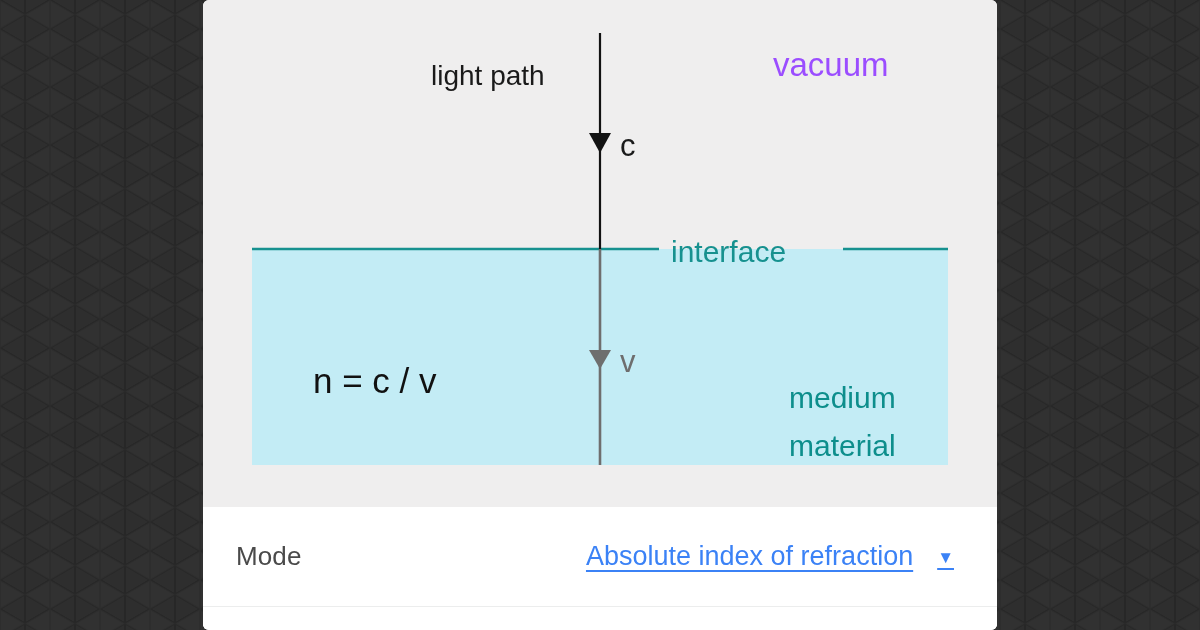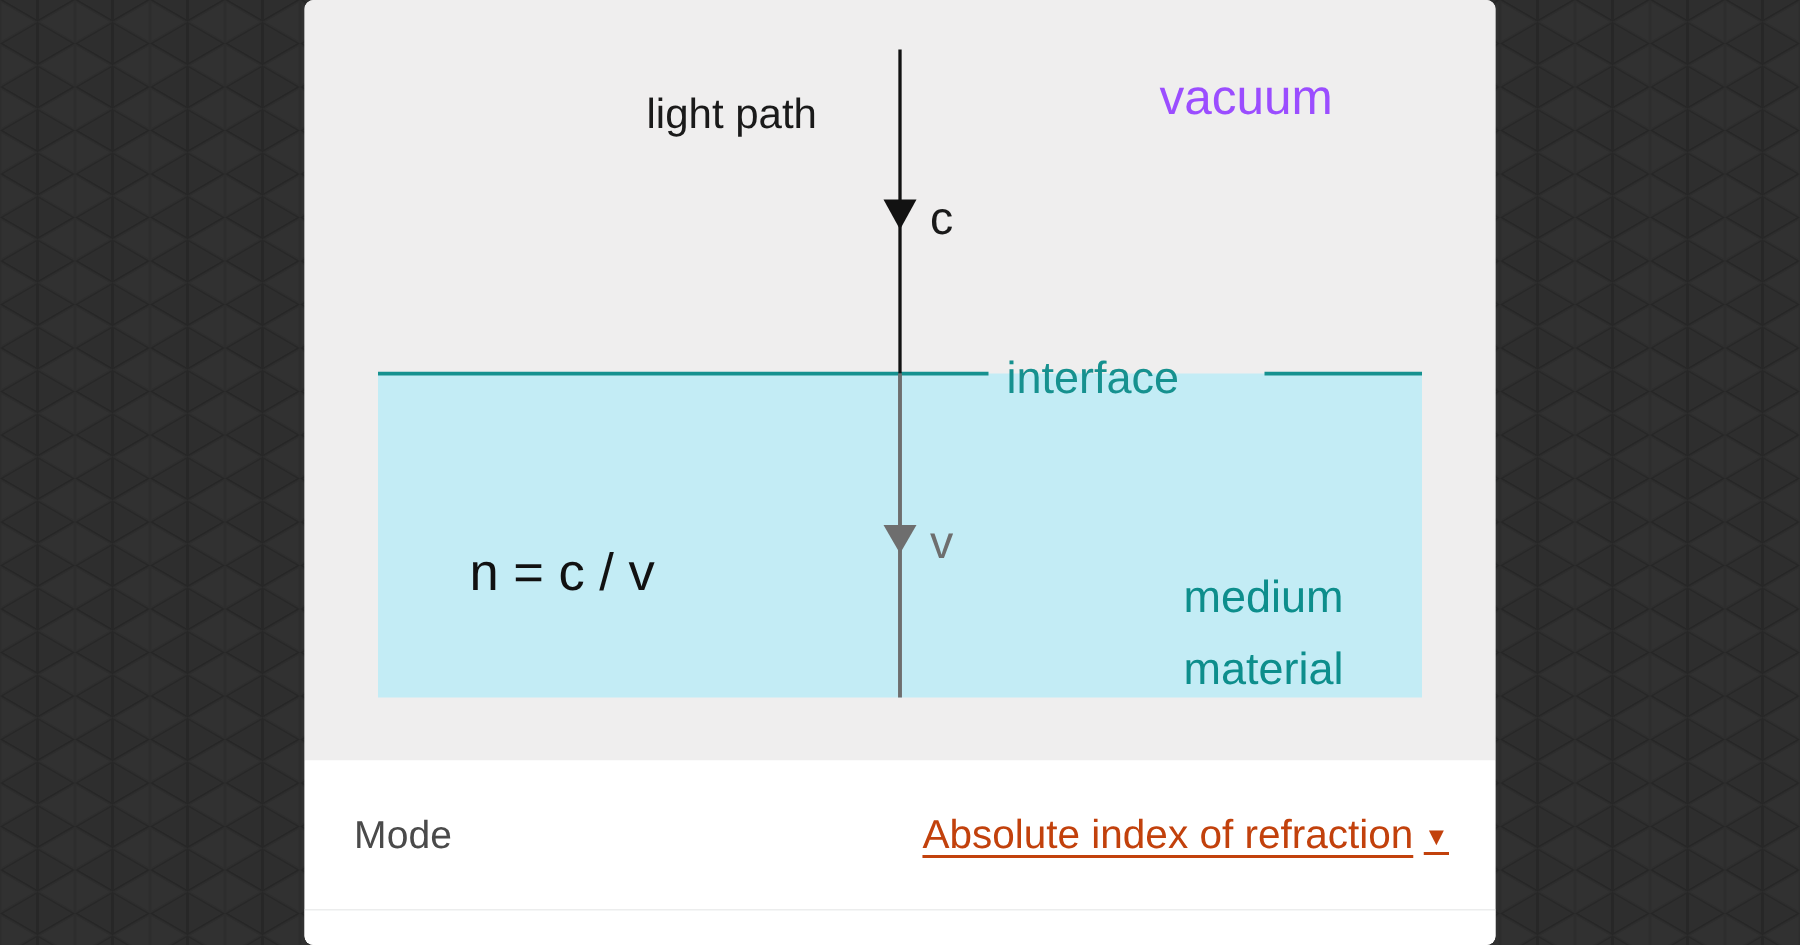--- a/index.html
+++ b/index.html
@@ -71,41 +71,41 @@
     width: 794px;
     height: 123px;
     background: #ffffff;
   }
   .control-row {
     position: relative;
     height: 100px;
     border-bottom: 1px solid #eceded;
     display: flex;
     align-items: center;
-    padding: 0 31px 0 33px;
+    padding: 0 43px 0 33px;
     box-sizing: border-box;
   }
   .control-label {
     font-size: 26px;
     color: #4a4a4a;
     letter-spacing: 0.1px;
     white-space: nowrap;
   }
   .control-value {
     margin-left: auto;
     font-size: 27px;
-    color: #c2410c;
+    color: #3b82f6;
     text-decoration: underline;
     text-underline-offset: 5px;
     text-decoration-thickness: 2px;
     white-space: nowrap;
     cursor: pointer;
     display: inline-flex;
     align-items: baseline;
-    gap: 7px;
+    gap: 24px;
   }
   .caret {
     font-size: 17px;
     line-height: 1;
     position: relative;
     top: -2px;
   }
   .control-row-empty {
     height: 22px;
     background: #ffffff;

